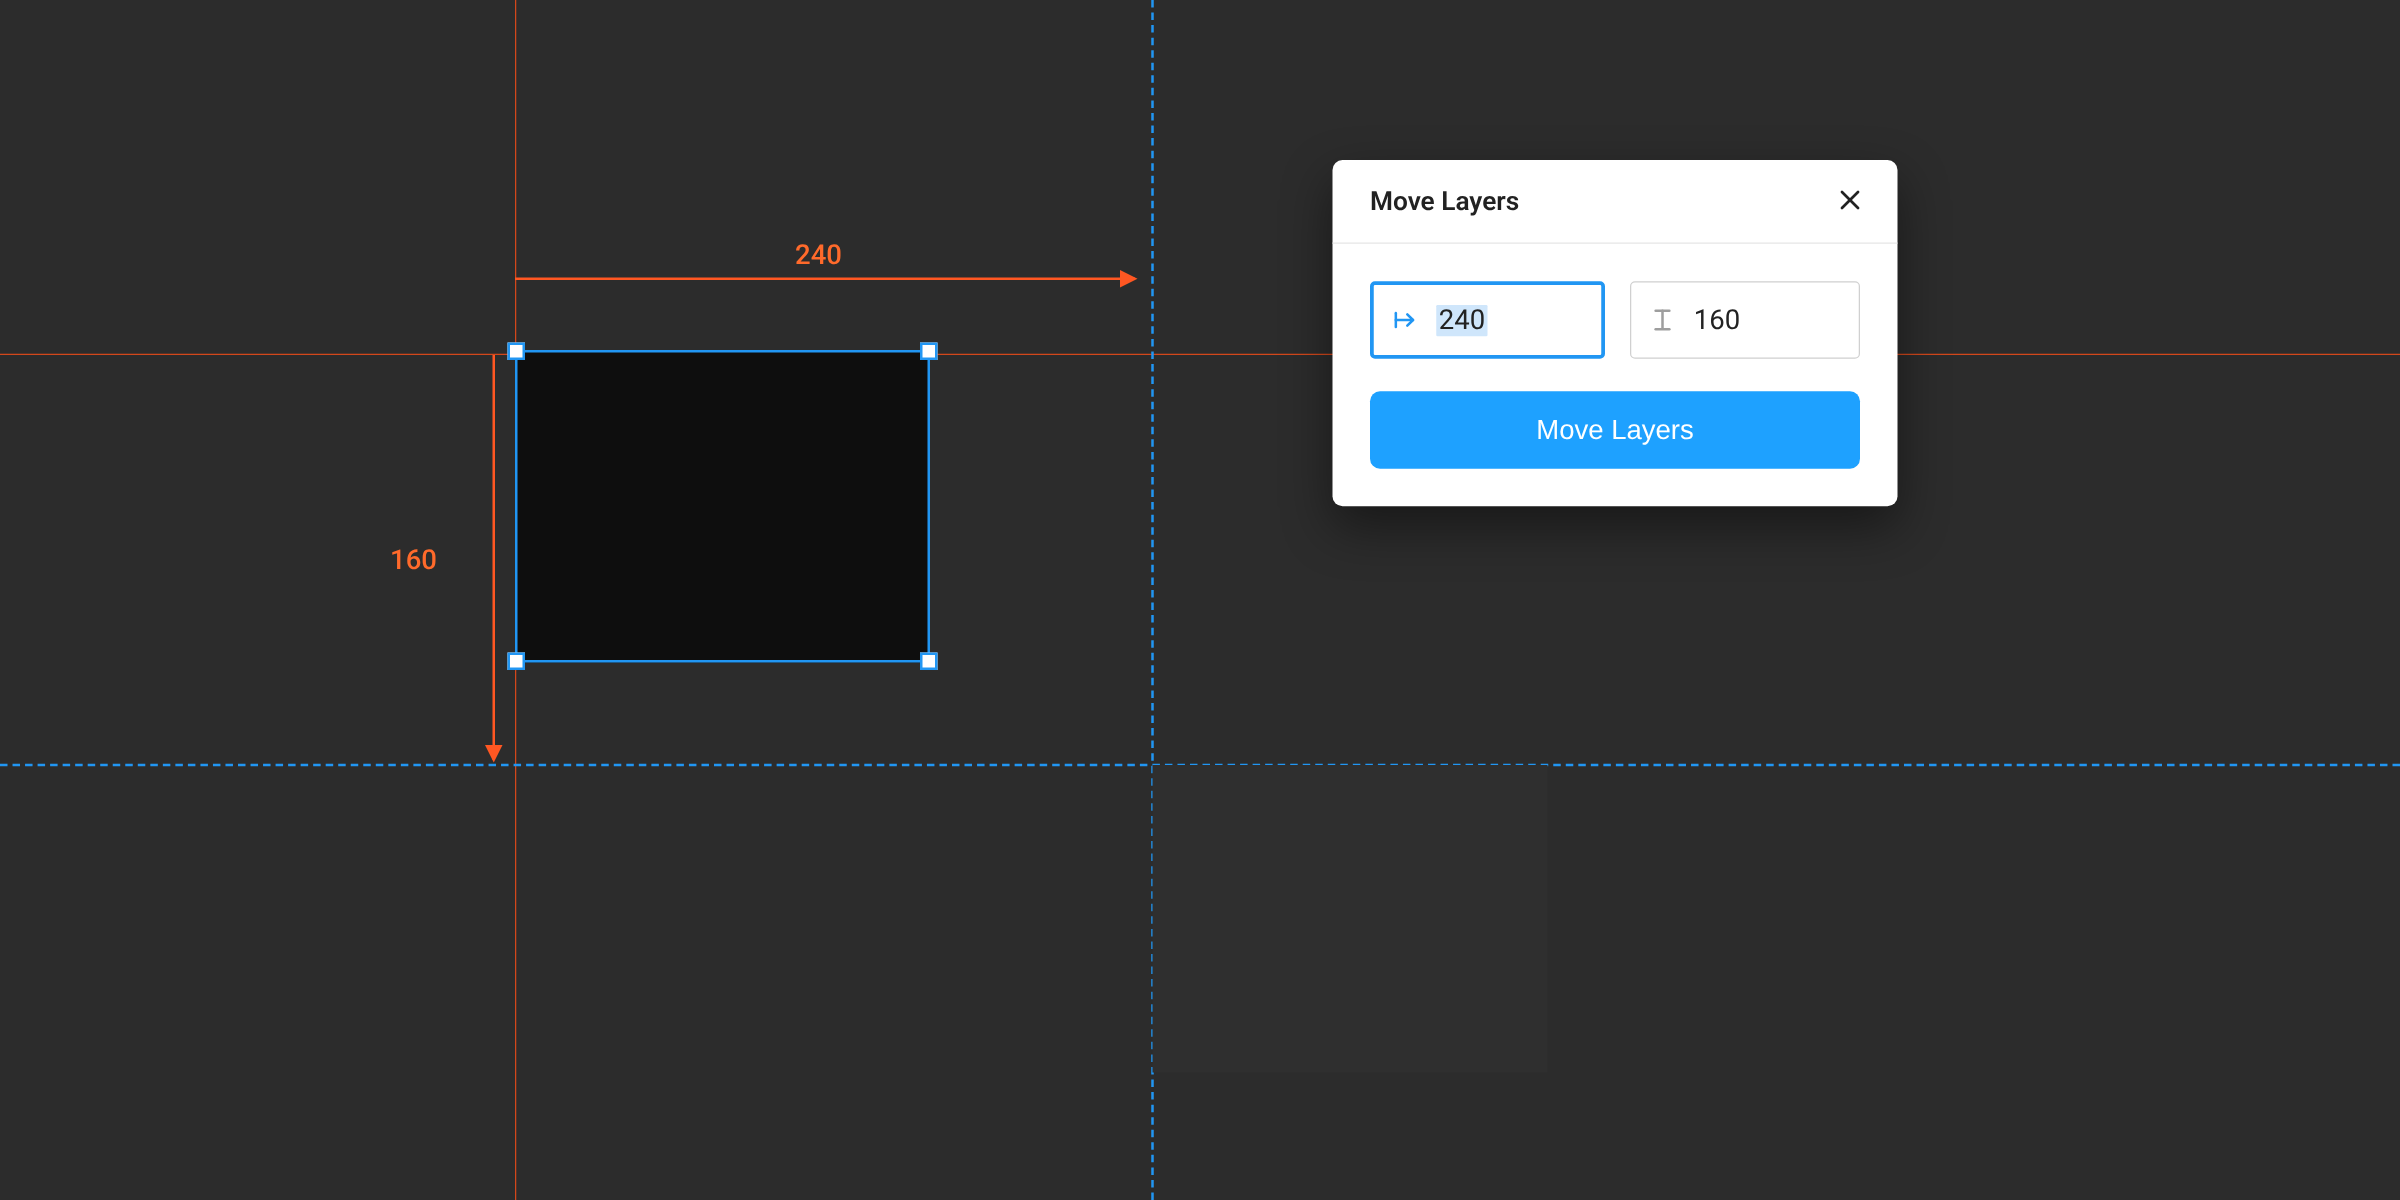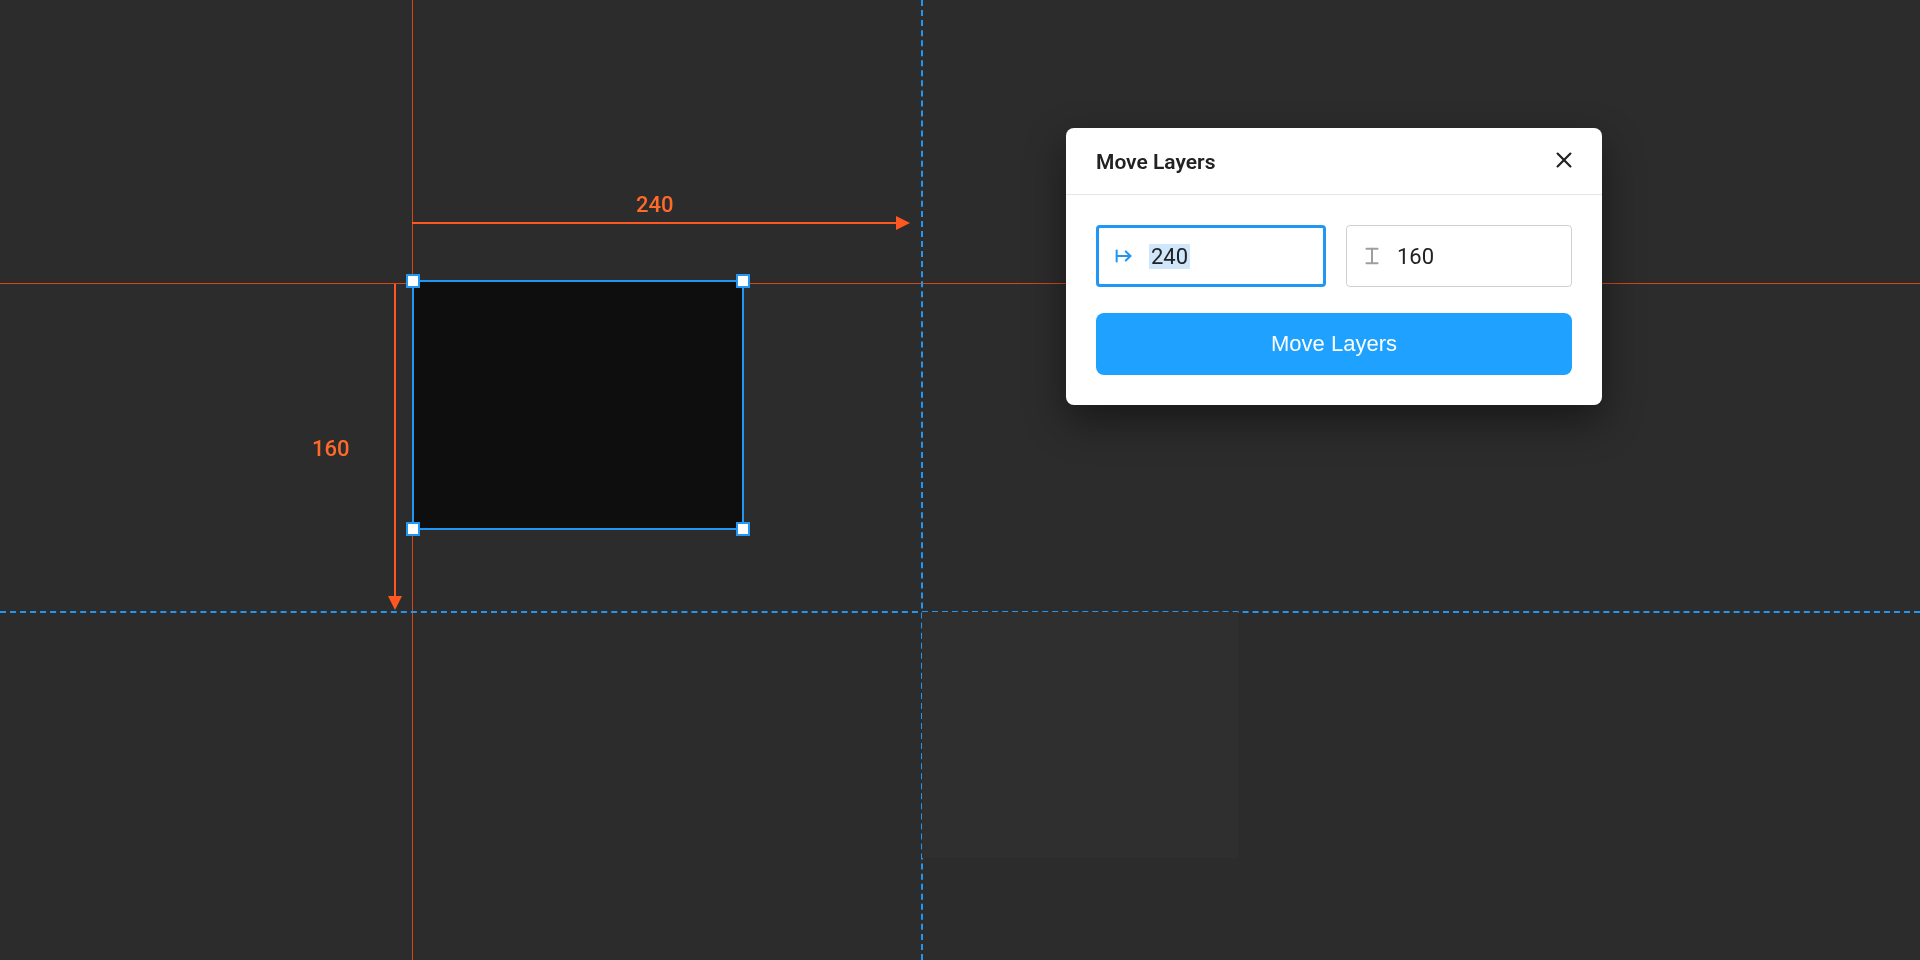--- a/index.html
+++ b/index.html
@@ -100,21 +100,21 @@
     color:#ff6a2b;
     font-size:22px;
     font-weight:500;
     position:absolute;
     white-space: nowrap;
   }
 
   
   .dialog {
     position: absolute;
-    width: 536px;
+    width: 452px;
     background:#fff;
     border-radius: 8px;
     box-shadow: 0 16px 40px rgba(0,0,0,.45);
     color:#222;
   }
   .dlg-head{
     display:flex;
     align-items:center;
     justify-content:space-between;
     padding: 20px 24px 18px 30px;

